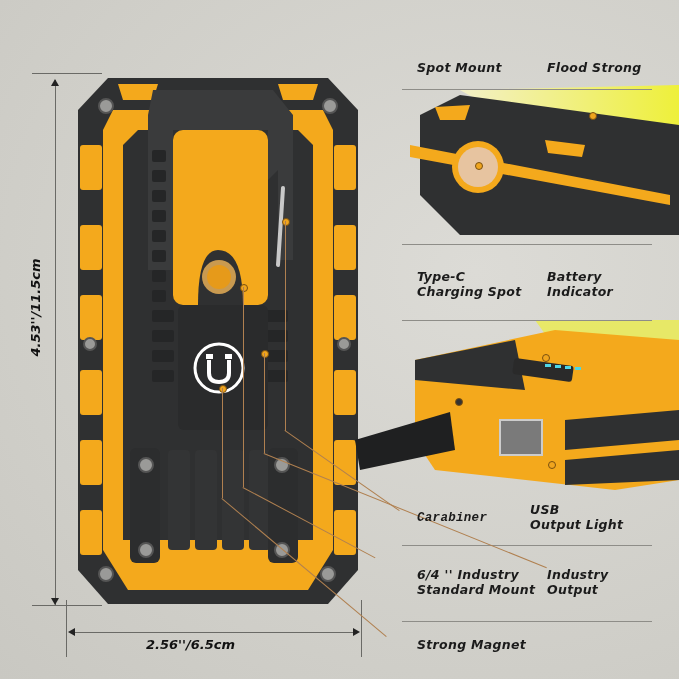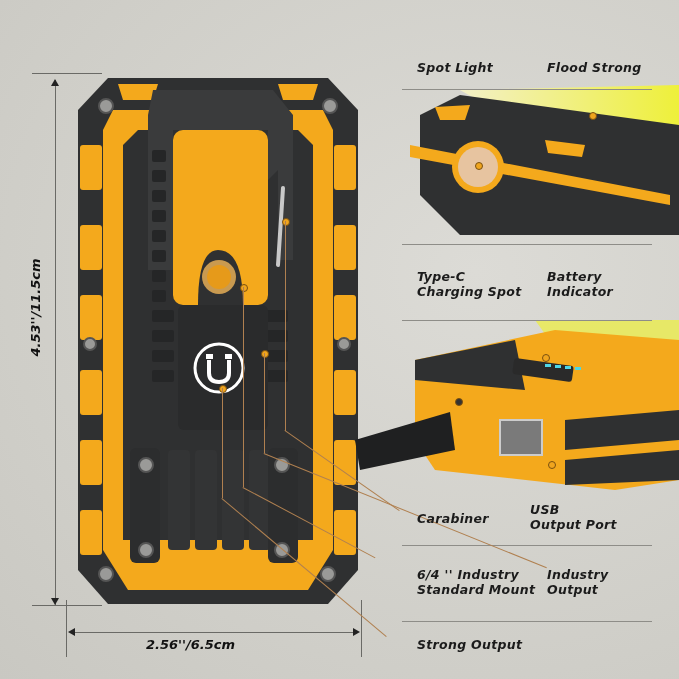--- a/index.html
+++ b/index.html
@@ -172,40 +172,40 @@
 
 <div class="leader" style="left:285px;top:221px;width:1px;height:210px;"></div>
 <div class="leader" style="left:285px;top:430px;width:140px;transform:rotate(35deg);"></div>
 <div class="leader" style="left:243px;top:287px;width:1px;height:200px;"></div>
 <div class="leader" style="left:243px;top:487px;width:150px;transform:rotate(28deg);"></div>
 <div class="leader" style="left:264px;top:353px;width:1px;height:100px;"></div>
 <div class="leader" style="left:264px;top:453px;width:305px;transform:rotate(22deg);"></div>
 <div class="leader" style="left:222px;top:388px;width:1px;height:110px;"></div>
 <div class="leader" style="left:222px;top:498px;width:215px;transform:rotate(40deg);"></div>
 
-<div class="label" style="left:417px;top:60px;">Spot Light</div>
+<div class="label" style="left:417px;top:60px;">Spot Mount</div>
 <div class="label" style="left:547px;top:60px;">Flood Strong</div>
 
 <div class="label" style="left:417px;top:269px;">
   <div>Type-C</div>
   <div>Charging Spot</div>
 </div>
 <div class="label" style="left:547px;top:269px;">
   <div>Battery</div>
   <div>Indicator</div>
 </div>
 
-<div class="label" style="left:417px;top:511px;">Carabiner</div>
+<div class="label" style="left:417px;top:511px;font-family:Liberation Mono, monospace;">Carabiner</div>
 <div class="label" style="left:530px;top:502px;">
   <div>USB</div>
-  <div>Output Port</div>
+  <div>Output Light</div>
 </div>
 
 <div class="label" style="left:417px;top:567px;">
   <div>6/4 '' Industry</div>
   <div>Standard Mount</div>
 </div>
 <div class="label" style="left:547px;top:567px;">
   <div>Industry</div>
   <div>Output</div>
 </div>
 
-<div class="label" style="left:417px;top:637px;">Strong Output</div>
+<div class="label" style="left:417px;top:637px;">Strong Magnet</div>
 
 </body></html>

